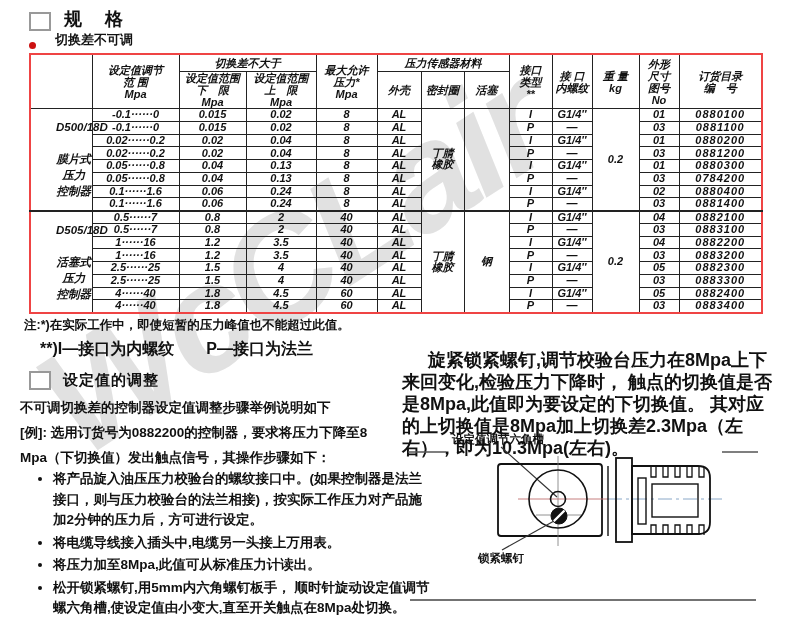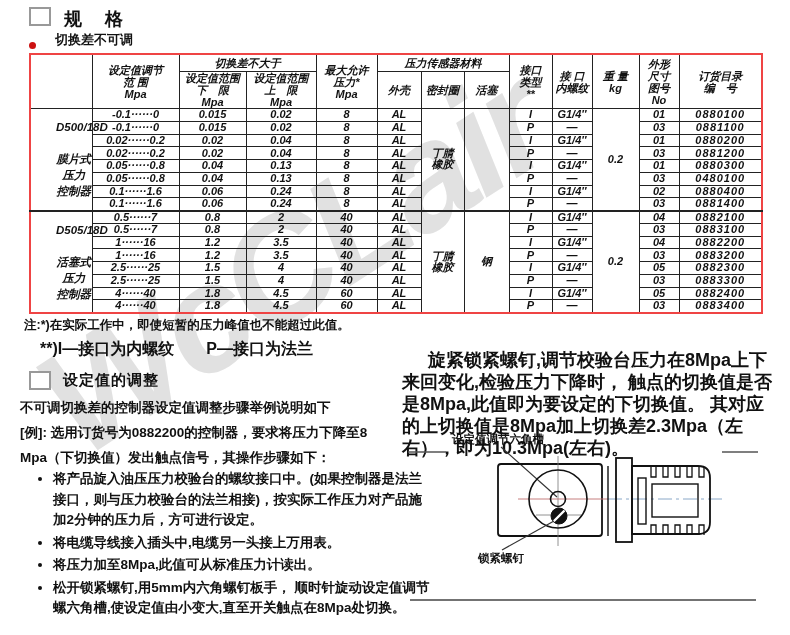--- a/index.html
+++ b/index.html
@@ -4,21 +4,21 @@
 <style>
   html,body{margin:0;padding:0;background:#fff;}
   .page{position:relative;width:790px;height:635px;background:#ffffff;overflow:hidden;
         font-family:"Liberation Sans","DejaVu Sans",sans-serif;color:#111;}
   .watermark{position:absolute;left:55px;top:330px;font-size:150px;font-weight:bold;
         font-style:italic;color:#c9c9c9;opacity:.55;transform:rotate(-33deg);
         transform-origin:0 50%;letter-spacing:-6px;white-space:nowrap;z-index:0;}
   .content{position:absolute;inset:0;z-index:1;}
 
   
-  .spec-header{position:absolute;top:7px;left:29px;display:flex;align-items:flex-start;gap:13px;}
+  .spec-header{position:absolute;top:7px;left:29px;display:flex;align-items:flex-end;gap:13px;}
   .checkbox{width:22px;height:19px;border:2px solid #999;background:#fff;box-sizing:border-box;}
   .h1{font-size:18px;font-weight:bold;letter-spacing:9px;}
   .bullet-line{position:absolute;top:31px;left:29px;display:flex;align-items:flex-end;gap:19px;}
   .red-dot{width:7px;height:7px;border-radius:50%;background:#cc1111;}
   .bullet-text{font-size:13px;font-weight:bold;}
 
   
   table.spec{position:absolute;top:53px;left:29px;width:732px;border-collapse:collapse;
         table-layout:fixed;border:2px solid #ef4444;font-style:italic;}
   .spec th,.spec td{border:1px solid #222;text-align:center;vertical-align:middle;
@@ -191,21 +191,21 @@
           </tr>
           <tr>
             <td>0.05······0.8</td>
             <td>0.04</td>
             <td>0.13</td>
             <td>8</td>
             <td>AL</td>
             <td>P</td>
             <td>—</td>
             <td>03</td>
-            <td class="order">0480100</td>
+            <td class="order">0784200</td>
           </tr>
           <tr>
             <td>0.1······1.6</td>
             <td>0.06</td>
             <td>0.24</td>
             <td>8</td>
             <td>AL</td>
             <td>I</td>
             <td>G1/4″</td>
             <td>02</td>

